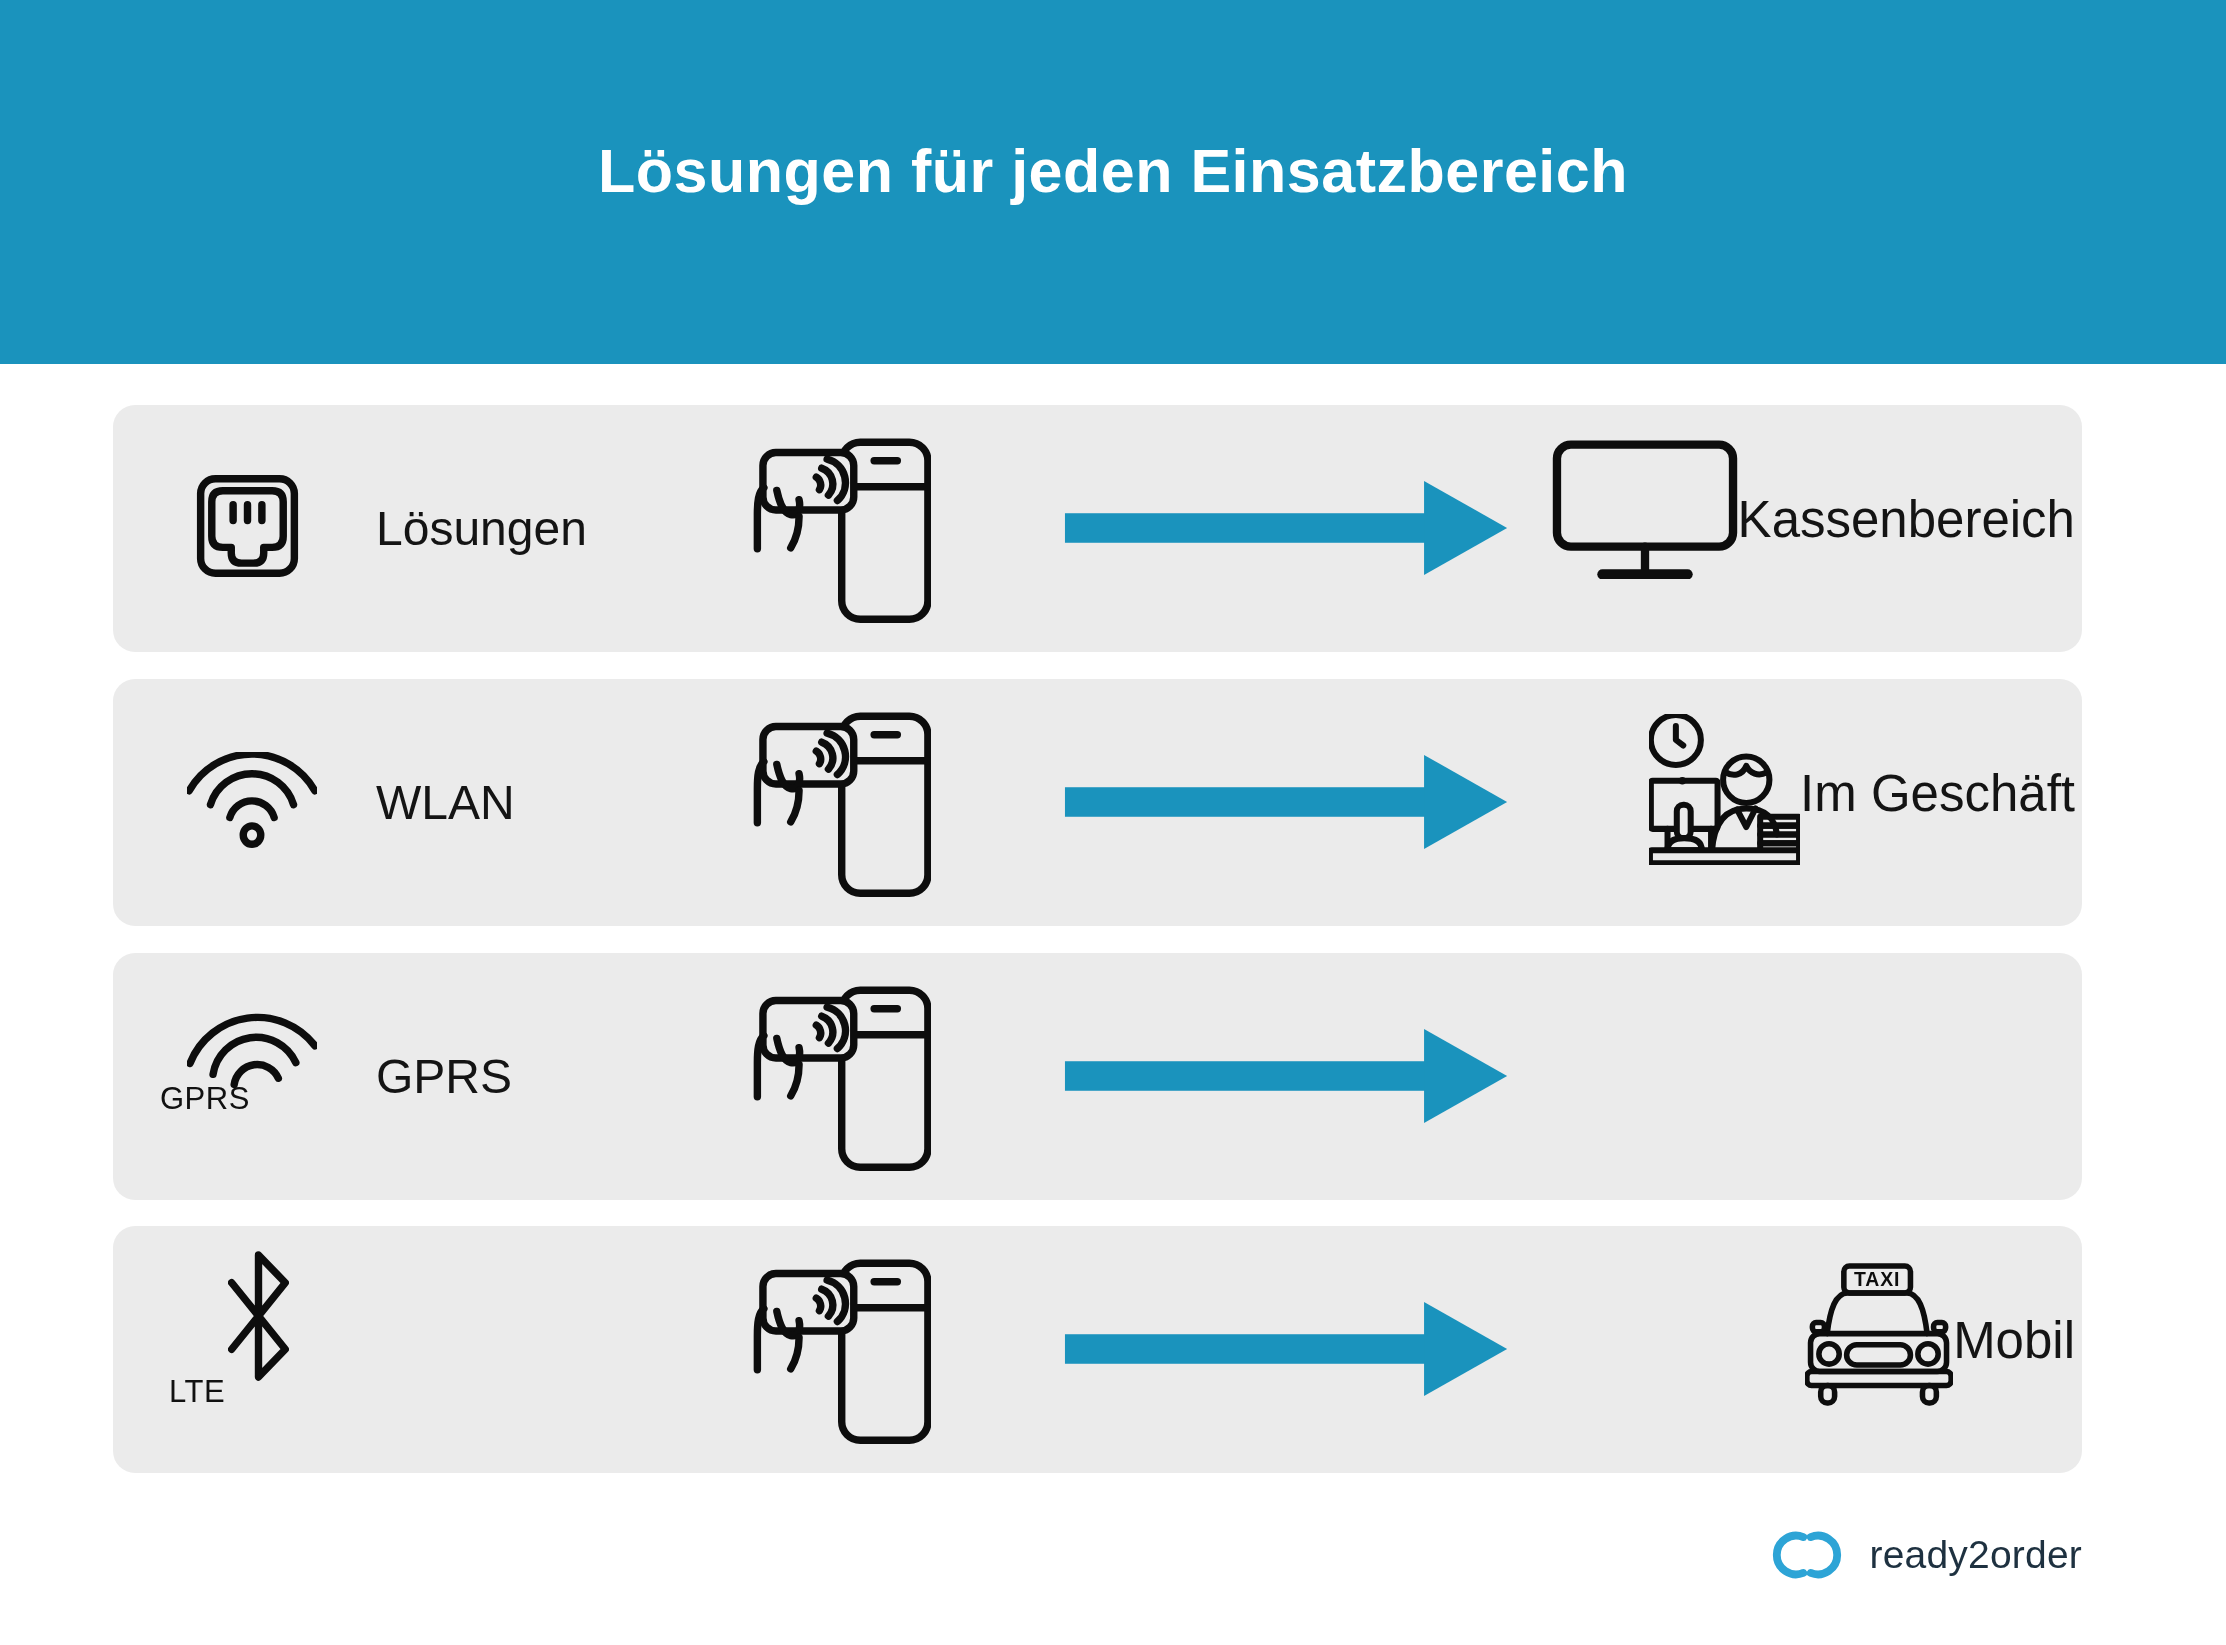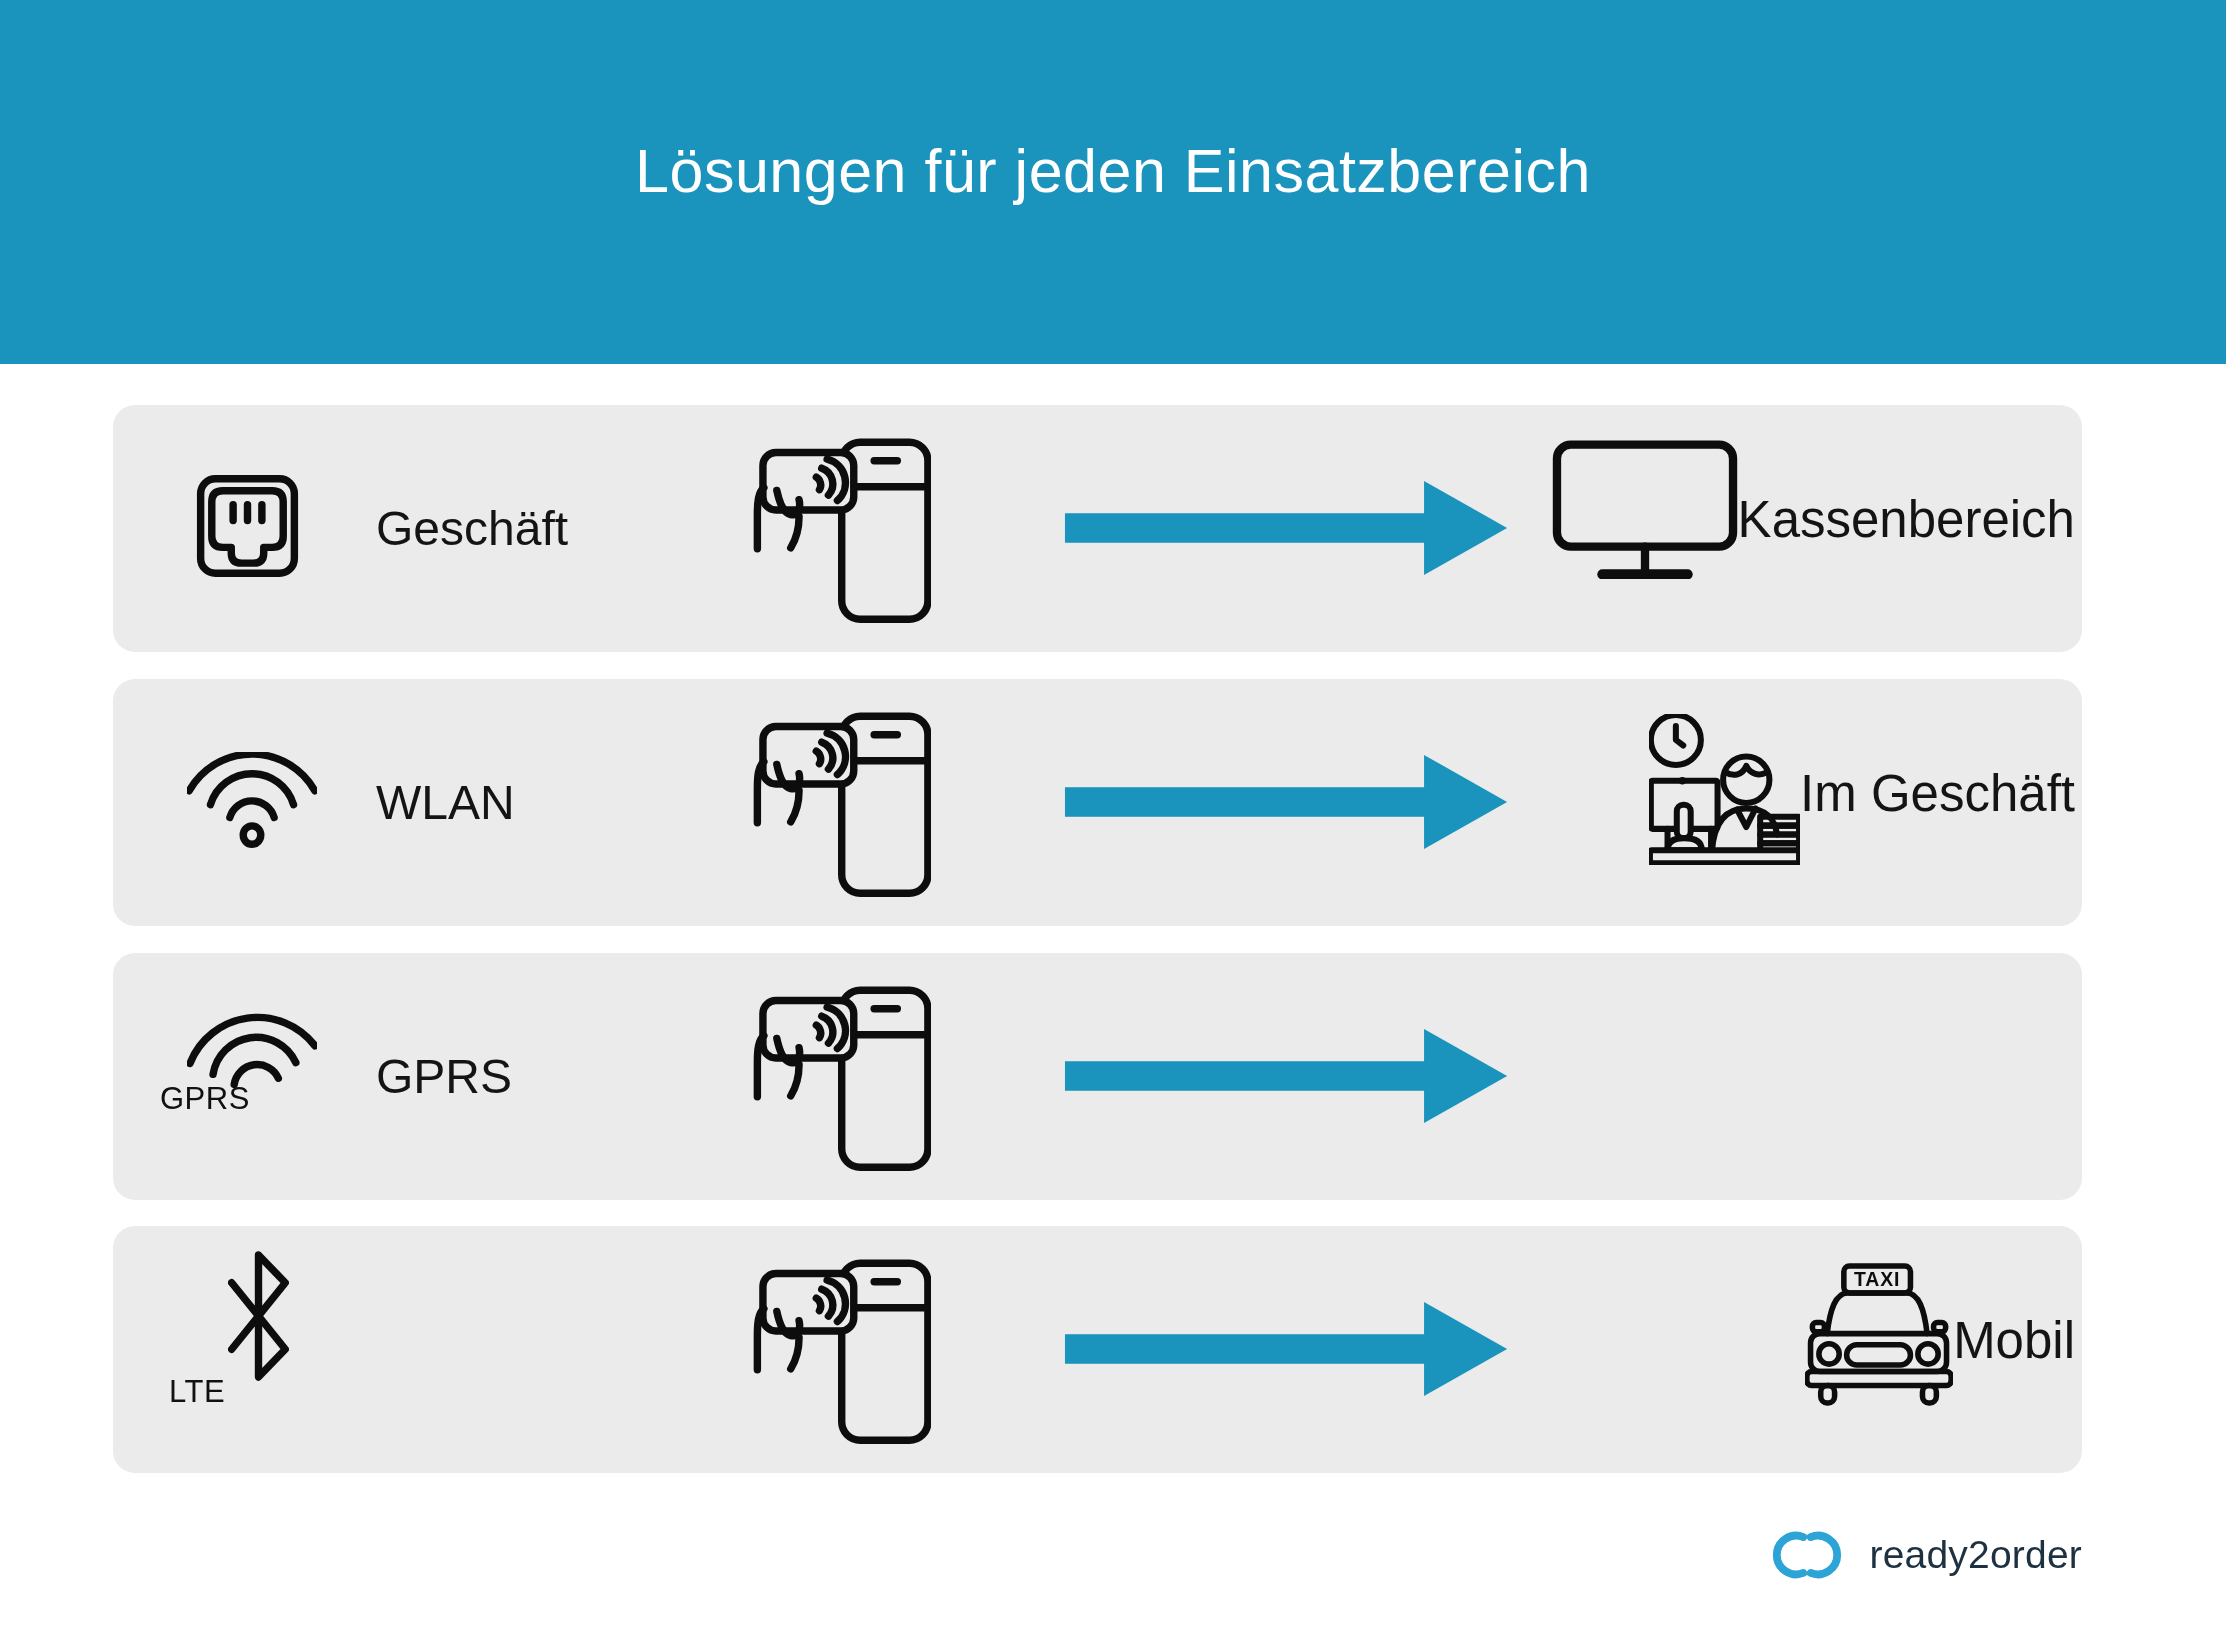--- a/index.html
+++ b/index.html
@@ -2,21 +2,21 @@
 <html style="font-size:15px"><head>
 <meta charset="utf-8">
 <style>
   html,body{margin:0;padding:0;background:#ffffff;}
   body{width:2226px;height:1646px;font-family:"Liberation Sans",sans-serif;}
   .canvas{position:relative;width:2226px;height:1646px;overflow:hidden;background:#ffffff;}
 
   
   .header{position:absolute;left:0;top:0;width:2226px;height:364px;background:#1a93bd;
           display:flex;align-items:center;justify-content:center;}
-  .title{color:#ffffff;font-size:61px;font-weight:400;letter-spacing:0.5px;transform:translateY(-11px);}
+  .title{color:#ffffff;font-size:61px;font-weight:700;letter-spacing:0.5px;transform:translateY(-11px);}
 
   
   .row{position:absolute;left:113px;width:1969px;height:247px;background:#ebebeb;border-radius:22px;}
   .row-1{top:405px}.row-2{top:679px}.row-3{top:953px}.row-4{top:1226px}
 
   .tech-icon{position:absolute;}
   .ti-ethernet{left:83px;top:69px;}
   .ti-wifi{left:74px;top:73px;}
   .ti-gprs{left:74px;top:59px;}
   .ti-bluetooth{left:115px;top:23px;}
@@ -54,21 +54,21 @@
   </div>
 
   <div class="row row-1">
     <svg class="tech-icon ti-ethernet" width="103" height="104" viewBox="0 0 111 112">
       <g class="stroke" stroke-width="8">
         <rect x="5" y="5" width="101" height="102" rx="16"></rect>
         <path d="M29 18 H82 Q94 18 94 30 V67 Q94 79 82 79 H73 V85 Q73 96 62 96 H49 Q38 96 38 85 V79 H29 Q17 79 17 67 V30 Q17 18 29 18 Z"></path>
         <path d="M40 33 V50 M55.5 33 V50 M71 33 V50"></path>
       </g>
     </svg>
-    <div class="tech-label">Geschäft</div>
+    <div class="tech-label">Lösungen</div>
 
     <svg class="terminal-icon" width="186" height="190" viewBox="0 0 200 205">
       <g class="stroke" stroke-width="8">
         <rect x="104" y="10" width="93" height="191" rx="20"></rect>
         <path d="M104 58 H197"></path>
         <path d="M139 30 H164"></path>
         <rect class="fillbg" x="19" y="21" width="98" height="62" rx="14"></rect>
         <g transform="rotate(-14 88 52)">
           <path d="M78 45 a10 10 0 0 1 0 14"></path>
           <path d="M86 37 a18 18 0 0 1 0 30"></path>

